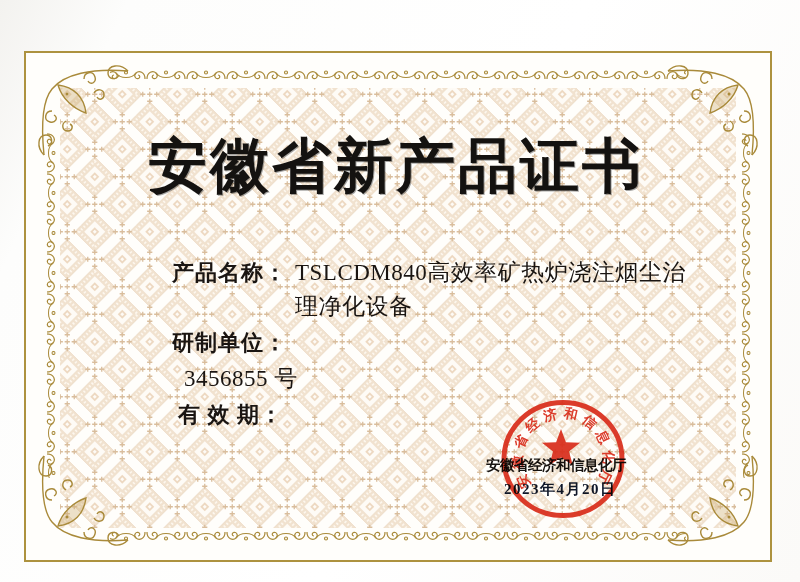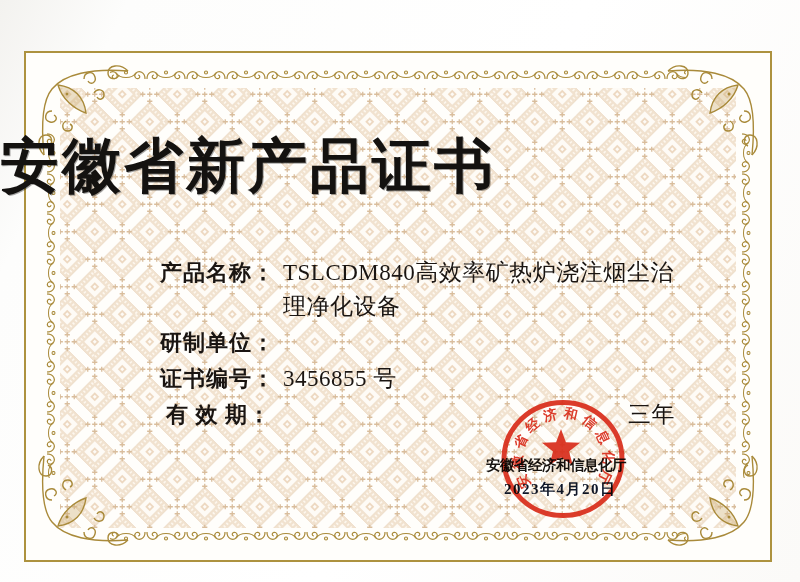--- a/index.html
+++ b/index.html
@@ -9,26 +9,26 @@
     font-family:"Liberation Serif", serif;
   }
   .frame{
     position:absolute;left:24px;top:51px;width:744px;height:507px;
     border:2px solid #ad923f;
     background:#fffefb;
     box-shadow:inset 0 0 0 3px #fffefb;
   }
   .deco{position:absolute;left:26px;top:53px;width:744px;height:505px;}
   .title{
-    position:absolute;left:0;top:133px;width:644px;text-align:left;
+    position:absolute;left:0;top:133px;width:644px;text-align:right;
     font-family:"Liberation Sans", sans-serif;font-weight:900;
     font-size:59px;line-height:1.15;letter-spacing:3px;color:#141210;
     text-shadow:1px 1px 0 rgba(0,0,0,.35);
   }
-  .field-row{position:absolute;left:160px;display:flex;align-items:flex-start;color:#1a1512;}
+  .field-row{position:absolute;left:172px;display:flex;align-items:flex-start;color:#1a1512;}
   .field-label{
     font-size:22px;font-weight:700;letter-spacing:1px;width:111px;flex:0 0 111px;
     line-height:34px;white-space:nowrap;
   }
   .field-value{
     font-size:23px;font-weight:400;line-height:34px;width:392px;
     word-break:break-word;line-break:anywhere;letter-spacing:0.5px;margin-left:12px;
   }
   #row-product{top:256px;}
   #row-maker{top:326px;gap:48px;}
@@ -123,26 +123,24 @@
 <div class="title">安徽省新产品证书</div>
 
 <div class="field-row" id="row-product">
   <span class="field-label">产品名称：</span>
   <span class="field-value">TSLCDM840高效率矿热炉浇注烟尘治理净化设备</span>
 </div>
 <div class="field-row" id="row-maker">
   <span class="field-label">研制单位：</span>
 </div>
 <div class="field-row" id="row-certno">
-  <span class="field-label">证书编号：</span>
   <span class="field-value">3456855 号</span>
 </div>
 <div class="field-row" id="row-validity">
   <span class="field-label">有 效 期：</span>
-  <span class="field-value">三年</span>
 </div>
 
 <svg class="seal" viewBox="0 0 132 126" aria-hidden="true">
   <ellipse cx="66" cy="61" rx="59" ry="56.5" fill="none" stroke="#d92c1a" stroke-width="5"></ellipse>
   <polygon fill="#d92c1a" points="64,31 68.9,44.2 83,44.8 72,53.6 75.8,67.2 64,59.4 52.2,67.2 56,53.6 45,44.8 59.1,44.2"></polygon>
   <path id="sealArc" d="M37,90 A41,41 0 1 1 95,90" fill="none"></path>
   <text font-size="13.5" font-weight="bold" fill="#d92c1a" letter-spacing="5" font-family="Liberation Serif, serif">
     <textPath href="#sealArc" startOffset="50%" text-anchor="middle">安徽省经济和信息化厅</textPath>
   </text>
 </svg>

